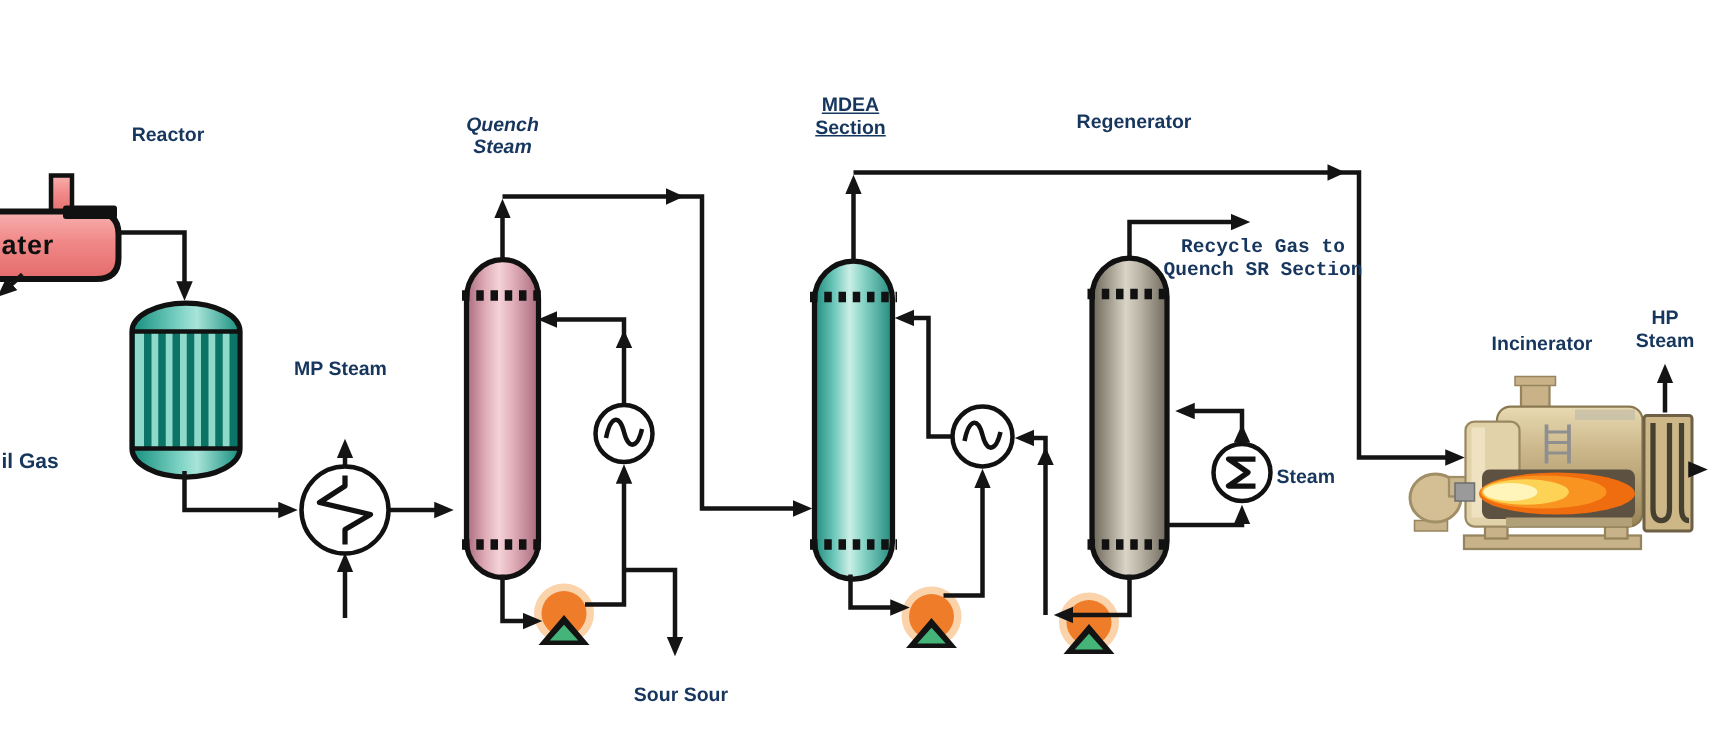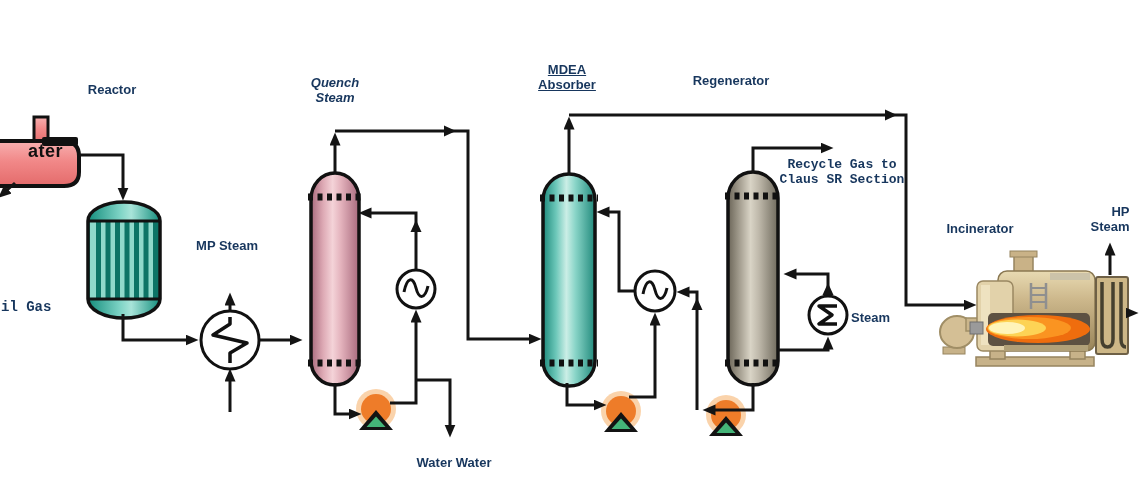--- a/index.html
+++ b/index.html
@@ -200,38 +200,38 @@
       <path d="M604,432 L638,432 L621,412 Z" fill="#131313"></path>
       <path d="M611.5,429 L630.5,429 L621,418.5 Z" fill="#44b478"></path>
     </g>
     <g>
       <path d="M709,436 L743,436 L726,416 Z" fill="#131313"></path>
       <path d="M716.5,433 L735.5,433 L726,422.5 Z" fill="#44b478"></path>
     </g>
   </g>
 </svg>
 
-<div class="lbl lbl-heater" style="left:1px;top:144px;padding-left:27px;">ater</div>
-<div class="lbl lbl-tailgas" style="left:1px;top:300px;font-family:Liberation Mono, monospace;">il Gas</div>
+<div class="lbl lbl-heater" style="left:1px;top:156px;">ater</div>
+<div class="lbl lbl-tailgas" style="left:1px;top:300px;">il Gas</div>
 <div class="lbl c" style="left:112px;top:82px;">Reactor</div>
 <div class="lbl c" style="left:227px;top:238px;">MP Steam</div>
 <div class="lbl c" style="left:335px;top:75px;font-style:italic;">
   <div>Quench</div>
   <div>Steam</div>
 </div>
 <div class="lbl c" style="left:567px;top:62px;text-decoration:underline;">
   <div>MDEA</div>
-  <div>Absorber</div>
-</div>
-<div class="lbl c" style="left:731px;top:73px;">Regenerator</div>
+  <div>Section</div>
+</div>
+<div class="lbl c" style="left:756px;top:73px;">Regenerator</div>
 <div class="lbl c" style="left:842px;top:157px;font-family:Liberation Mono, monospace;">
   <div>Recycle Gas to</div>
-  <div>Claus SR Section</div>
+  <div>Quench SR Section</div>
 </div>
 <div class="lbl" style="left:851px;top:310px;">Steam</div>
-<div class="lbl c" style="left:454px;top:455px;">Water Water</div>
-<div class="lbl c" style="left:980px;top:221px;">Incinerator</div>
-<div class="lbl c" style="left:1110px;top:204px;text-align:right;">
+<div class="lbl c" style="left:454px;top:455px;">Sour Sour</div>
+<div class="lbl c" style="left:1028px;top:221px;">Incinerator</div>
+<div class="lbl c" style="left:1110px;top:204px;">
   <div>HP</div>
   <div>Steam</div>
 </div>
 
 </div>
 
 </body></html>

